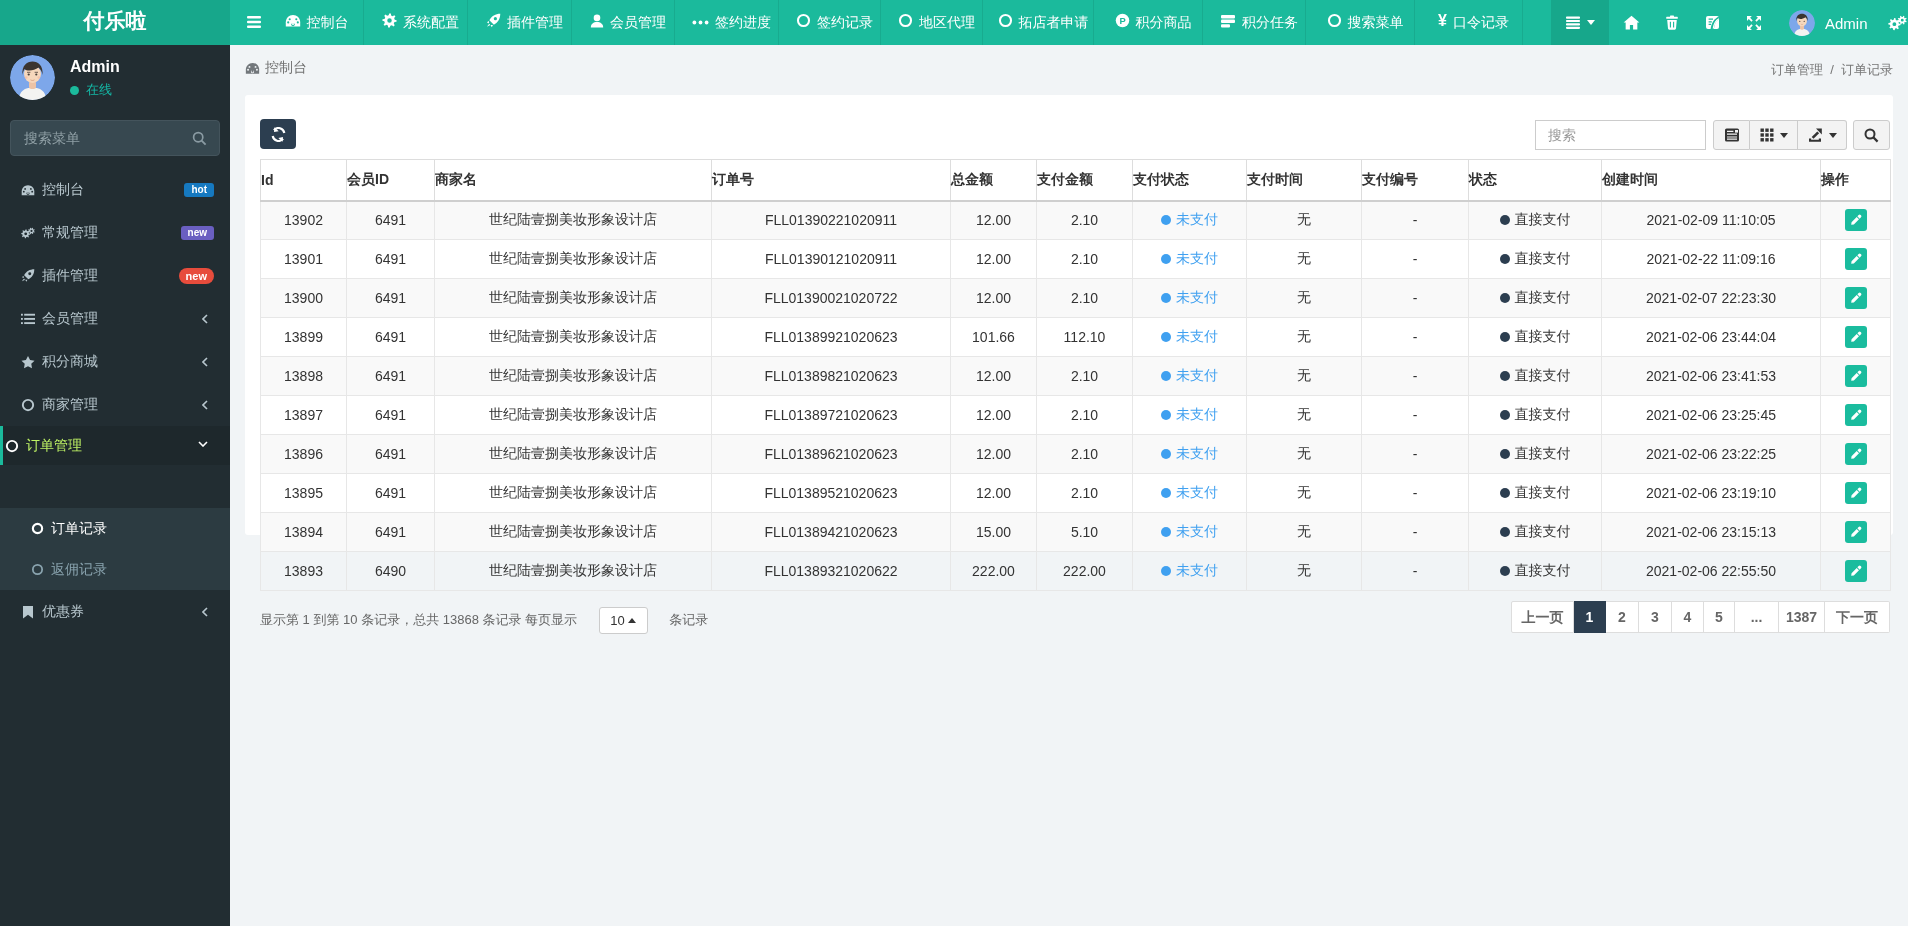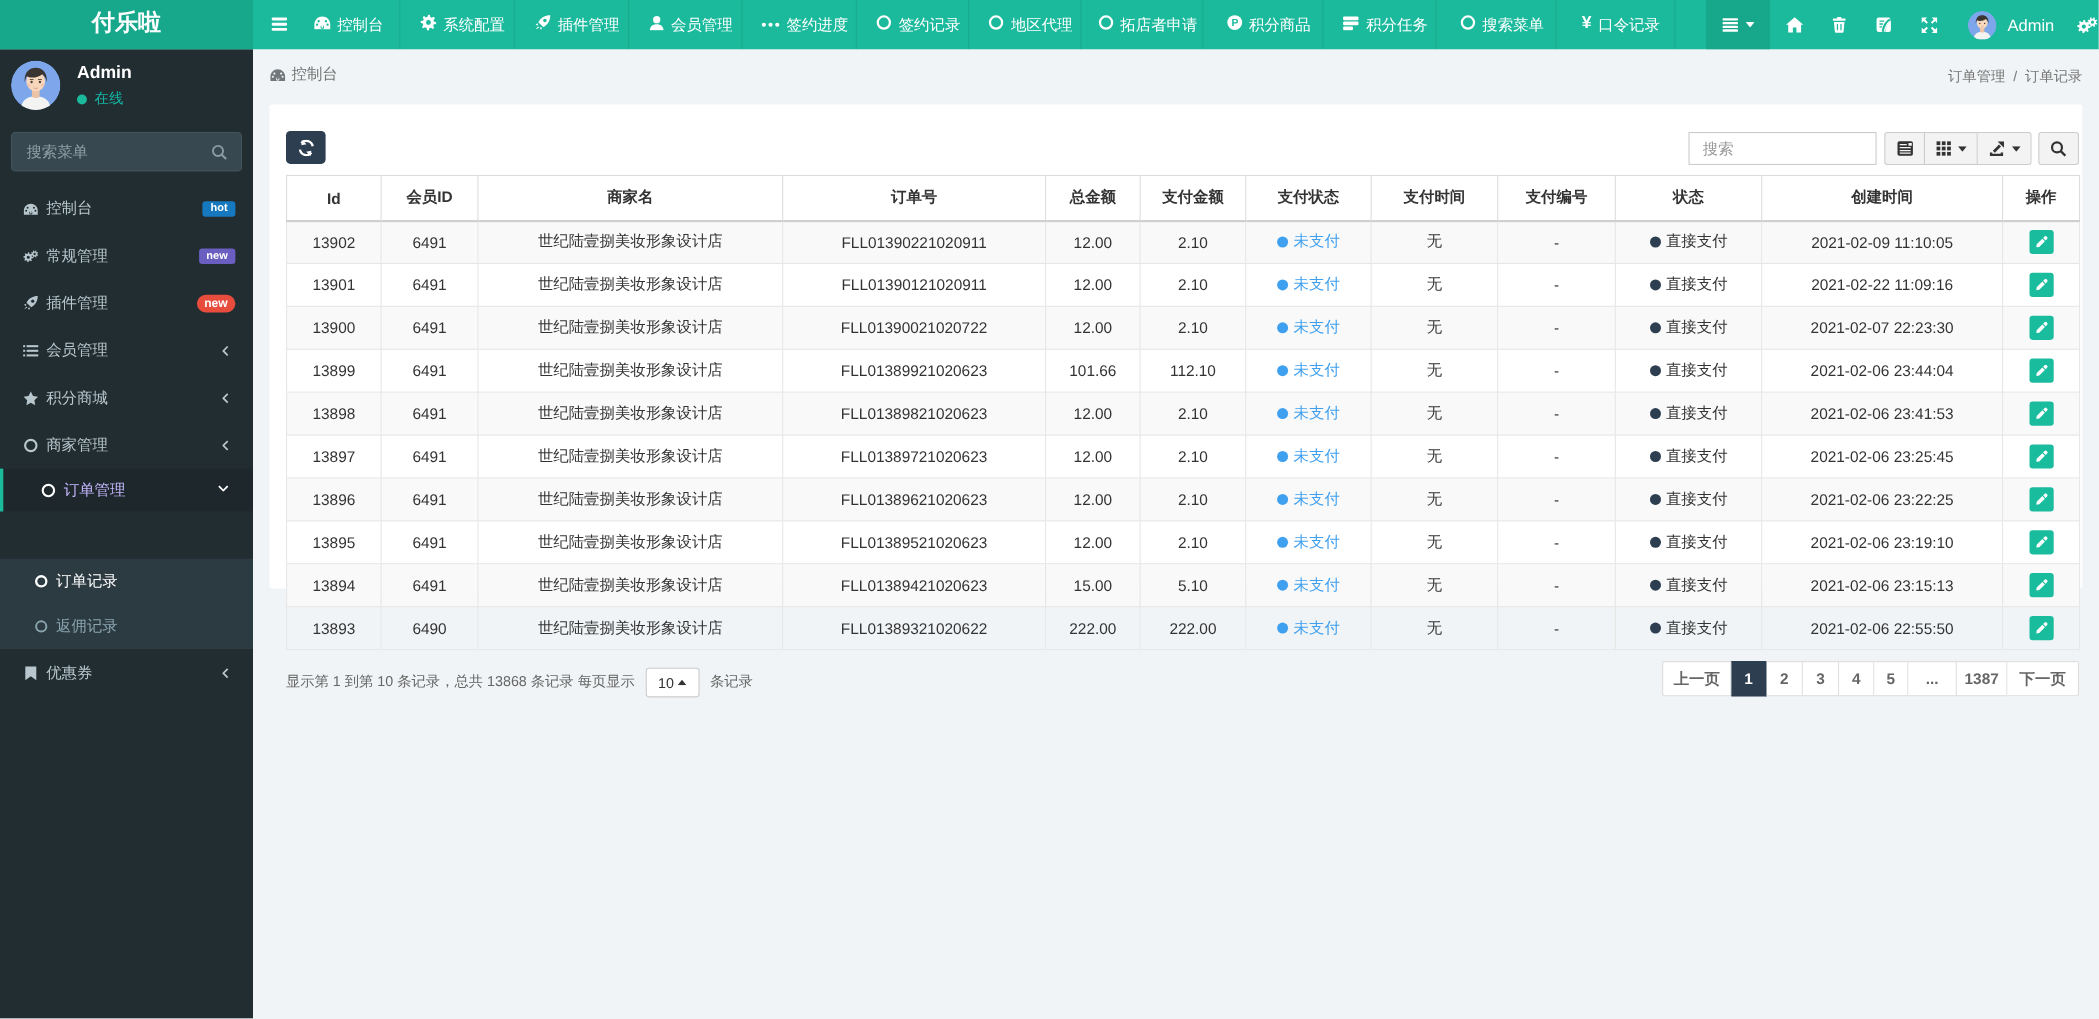--- a/index.html
+++ b/index.html
@@ -20,21 +20,21 @@
 .sidebar { position:absolute; top:45px; left:0; width:230px; height:881px; background:#222d32; }
 .up-av { position:absolute; left:10px; top:10px; width:45px; height:45px; border-radius:50%; overflow:hidden; }
 .up-name { position:absolute; left:70px; top:13px; color:#fff; font-size:16px; font-weight:bold; }
 .up-status { position:absolute; left:70px; top:36px; color:#14b8a6; font-size:13px; display:flex; align-items:center; }
 .up-status .dot { width:9px; height:9px; border-radius:50%; background:#1bba9c; margin-right:7px; }
 .sb-search { position:absolute; left:10px; top:75px; width:210px; height:36px; background:#374850; border:1px solid #44545c; border-radius:4px; color:#90a0a6; font-size:14px; line-height:34px; padding-left:13px; }
 .sb-search .mag { position:absolute; right:12px; top:10px; }
 .menu { position:absolute; left:0; top:123px; width:230px; list-style:none; }
 .menu li { position:relative; height:43px; display:flex; align-items:center; color:#b8c7ce; font-size:14px; padding-left:21px; }
 .menu li .mic { width:14px; margin-right:7px; display:flex; justify-content:center; }
-.menu li.active { background:#1e282c; color:#c4b5fd; border-left:3px solid #1bba9c; padding-left:34px; height:39px; }
+.menu li.active { background:#1e282c; color:#bef264; border-left:3px solid #1bba9c; padding-left:2px; height:39px; }
 .menu .badge { position:absolute; right:16px; top:50%; margin-top:-7px; height:14px; line-height:14px; padding:0 7px; border-radius:3px; color:#fff; font-size:10px; font-weight:bold; }
 .menu .b-hot { background:#1679c0; }
 .menu .b-new { background:#6a5fc1; }
 .menu .b-rednew { background:#e74c3c; border-radius:8px; height:16px; line-height:16px; margin-top:-8px; font-size:11px; }
 .menu .chev { position:absolute; right:22px; top:50%; margin-top:-5px; }
 .submenu { background:#2c3b41; list-style:none; }
 .submenu li { height:41px; display:flex; align-items:center; font-size:14px; padding-left:30px; color:#8aa4af; }
 .submenu li.on { color:#fff; }
 .submenu li .mic { width:14px; margin-right:7px; display:flex; justify-content:center; }
 
@@ -46,30 +46,30 @@
 .btn-refresh { position:absolute; left:15px; top:24px; width:36px; height:30px; background:#2c3e50; border-radius:4px; display:flex; align-items:center; justify-content:center; }
 .srch-in { position:absolute; left:1290px; top:25px; width:171px; height:30px; border:1px solid #ccc; font-size:14px; color:#999; line-height:28px; padding-left:12px; background:#fff; }
 .btn-group { position:absolute; left:1468px; top:25px; height:30px; display:flex; }
 .bgbtn { height:30px; background:#f3f3f3; border:1px solid #ccc; display:flex; align-items:center; justify-content:center; }
 .bgbtn + .bgbtn { border-left:none; }
 .bgbtn:first-child { border-radius:3px 0 0 3px; }
 .bgbtn:last-child { border-radius:0 3px 3px 0; }
 .btn-s { position:absolute; left:1608px; top:25px; width:37px; height:30px; background:#f3f3f3; border:1px solid #ccc; border-radius:3px; display:flex; align-items:center; justify-content:center; }
 
 table.grid { position:absolute; left:15px; top:64px; width:1630px; border-collapse:collapse; table-layout:fixed; font-size:14px; color:#333; }
-table.grid th { height:41px; font-weight:bold; border:1px solid #ddd; border-bottom:2px solid #cfcfcf; text-align:center; }
+table.grid th { height:41px; font-weight:bold; border:1px solid #ddd; border-bottom:2px solid #cfcfcf; text-align:left; }
 table.grid td { height:39px; border:1px solid #e7e7e7; text-align:center; }
 table.grid tr.odd td { background:#f9f9f9; }
 .st-blue { color:#3fa0f0; }
 .dot-b { display:inline-block; width:10px; height:10px; border-radius:50%; background:#3fa0f0; margin-right:5px; vertical-align:-1px; }
 .dot-k { display:inline-block; width:10px; height:10px; border-radius:50%; background:#2c3e50; margin-right:5px; vertical-align:-1px; }
 .btn-edit { width:22px; height:22px; background:#1abc9e; border-radius:3px; display:inline-flex; align-items:center; justify-content:center; vertical-align:middle; }
 
 .pg-info { position:absolute; left:15px; top:511px; height:27px; line-height:27px; color:#666; font-size:13px; }
-.pg-size { display:inline-block; width:49px; height:27px; border:1px solid #ccc; border-radius:3px; text-align:center; line-height:25px; color:#333; margin:0 6px; vertical-align:middle; background:#fff; }
+.pg-size { display:inline-block; width:49px; height:27px; border:1px solid #ccc; border-radius:3px; text-align:center; line-height:25px; color:#333; margin:0 18px; vertical-align:middle; background:#fff; }
 .pg { position:absolute; left:1266px; top:506px; height:32px; display:flex; list-style:none; }
 .pg li { height:32px; line-height:30px; text-align:center; border:1px solid #ddd; border-left:none; color:#666; font-size:14px; background:#fff;font-weight:bold; }
 .pg li:first-child { border-left:1px solid #ddd; border-radius:2px 0 0 2px; }
 .pg li:last-child { border-radius:0 2px 2px 0; }
 .pg li.act { background:#2c3e50; border-color:#2c3e50; color:#fff; }
 </style>
 </head>
 <body>
 
 <div class="navbar">

